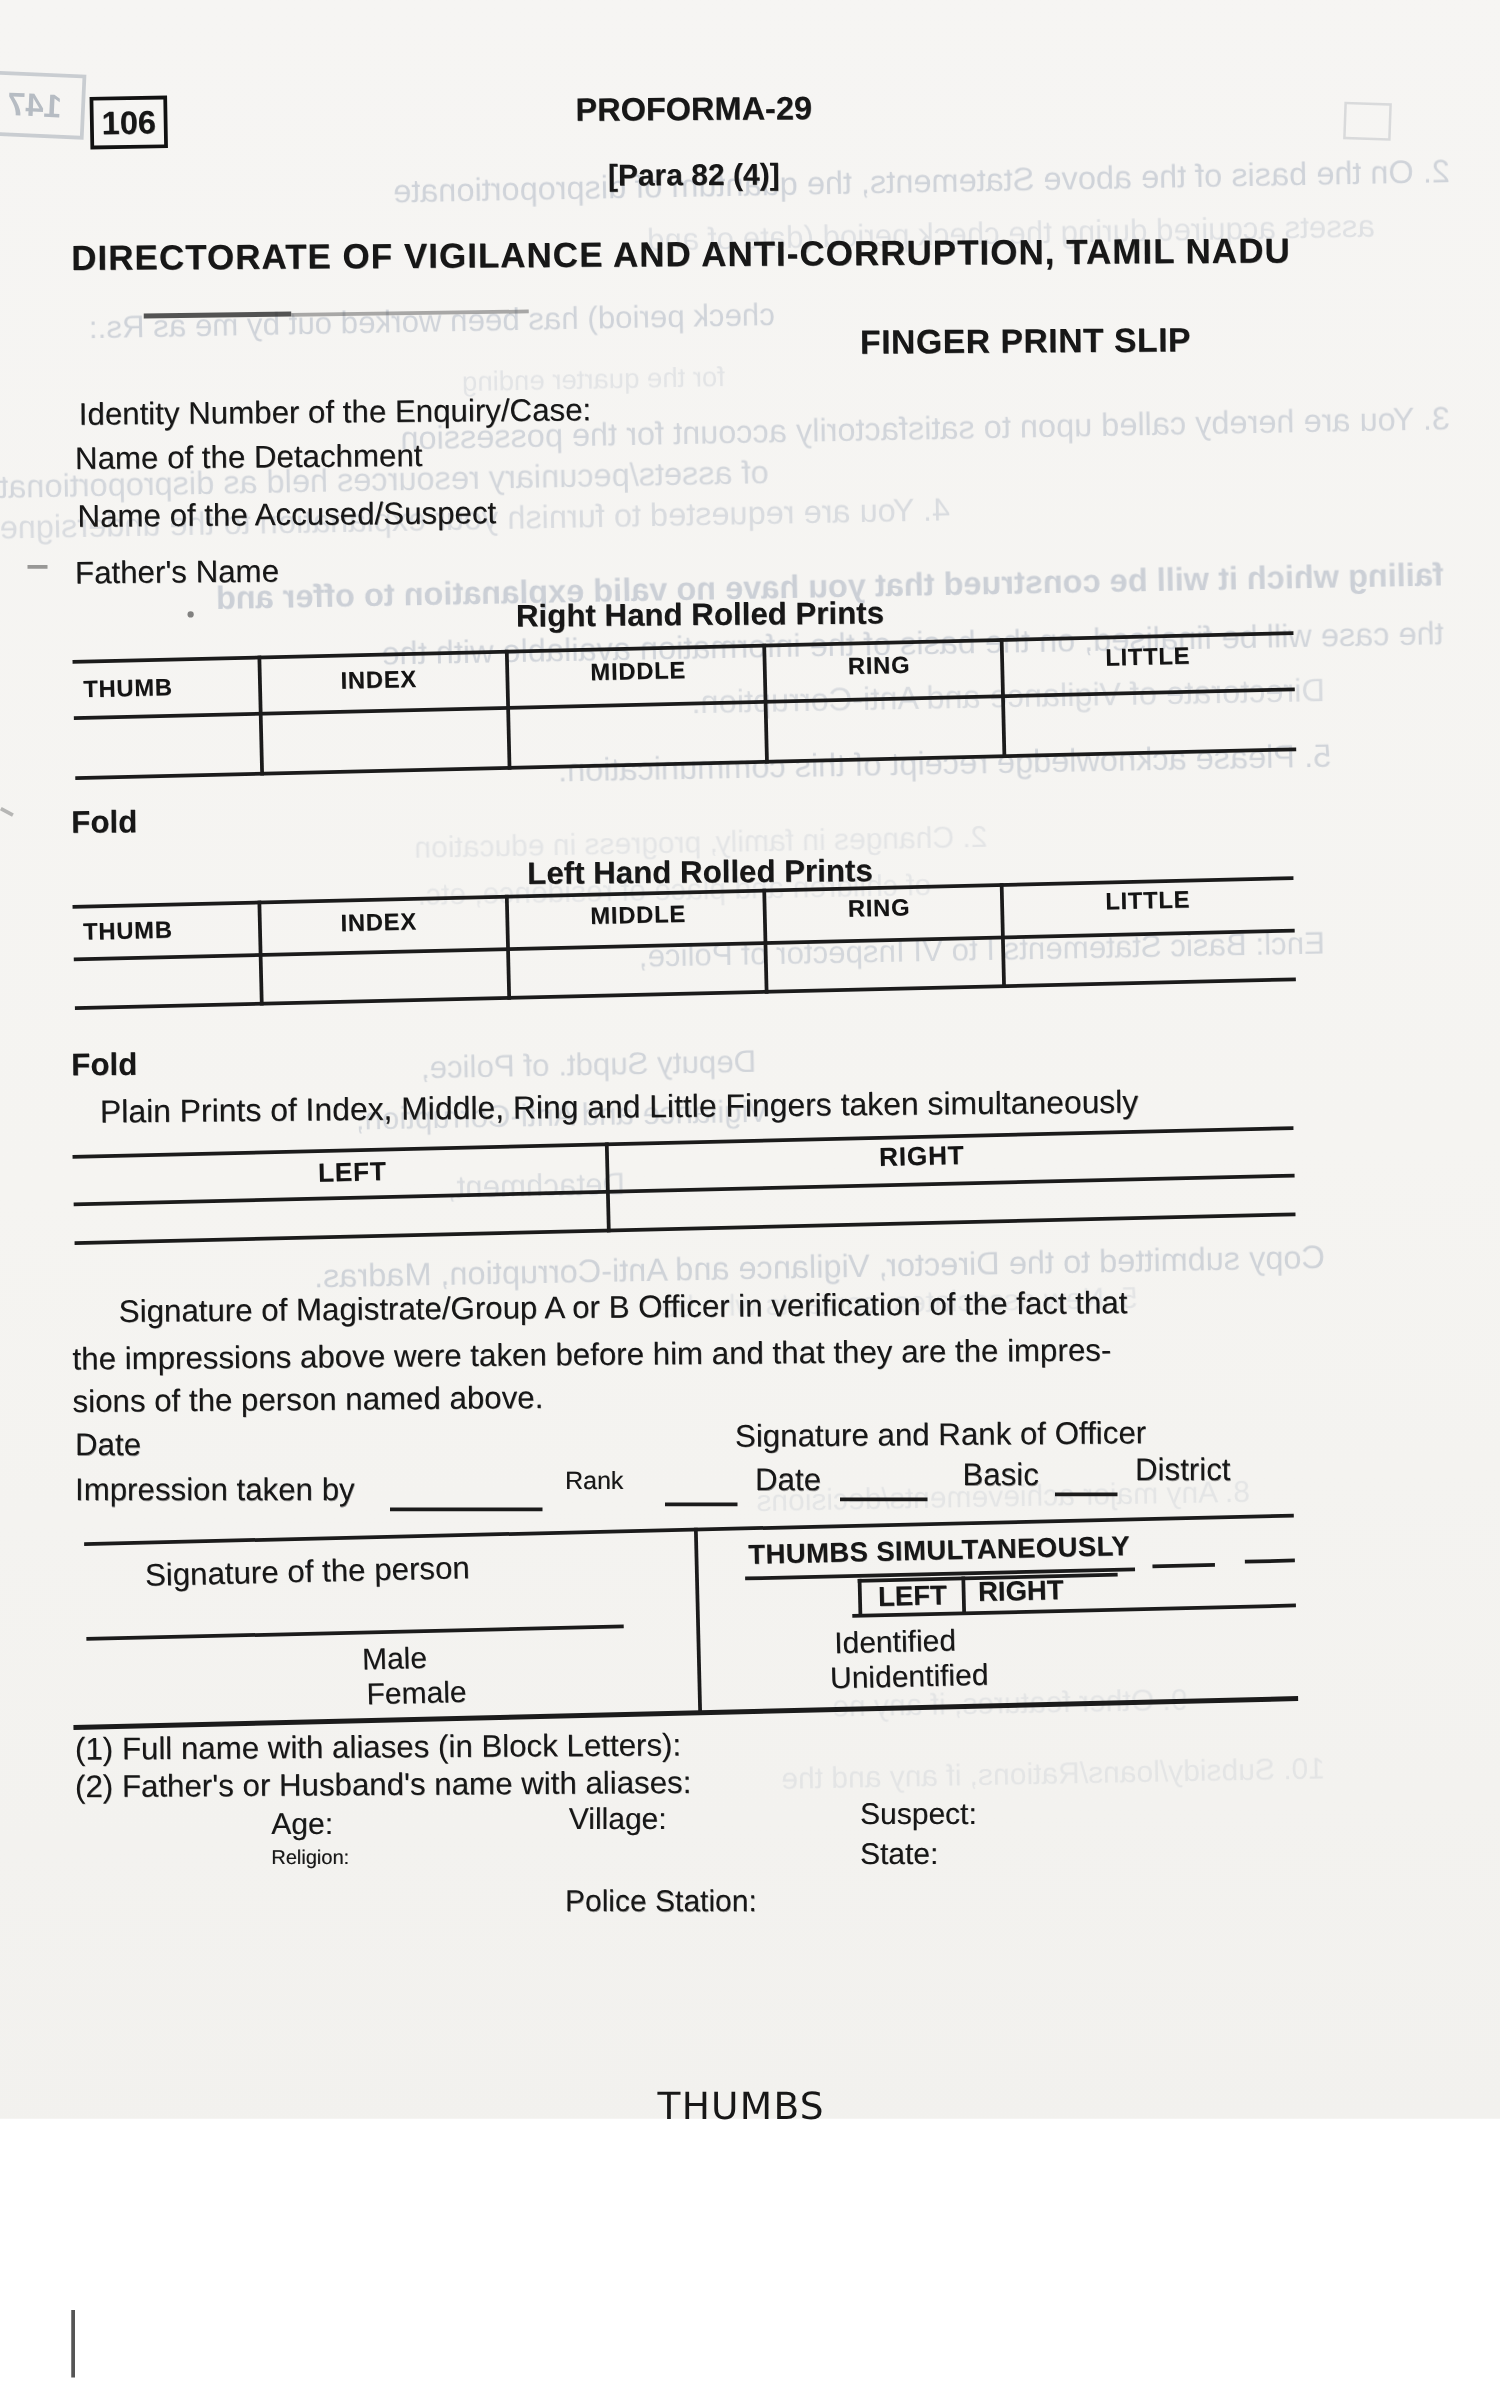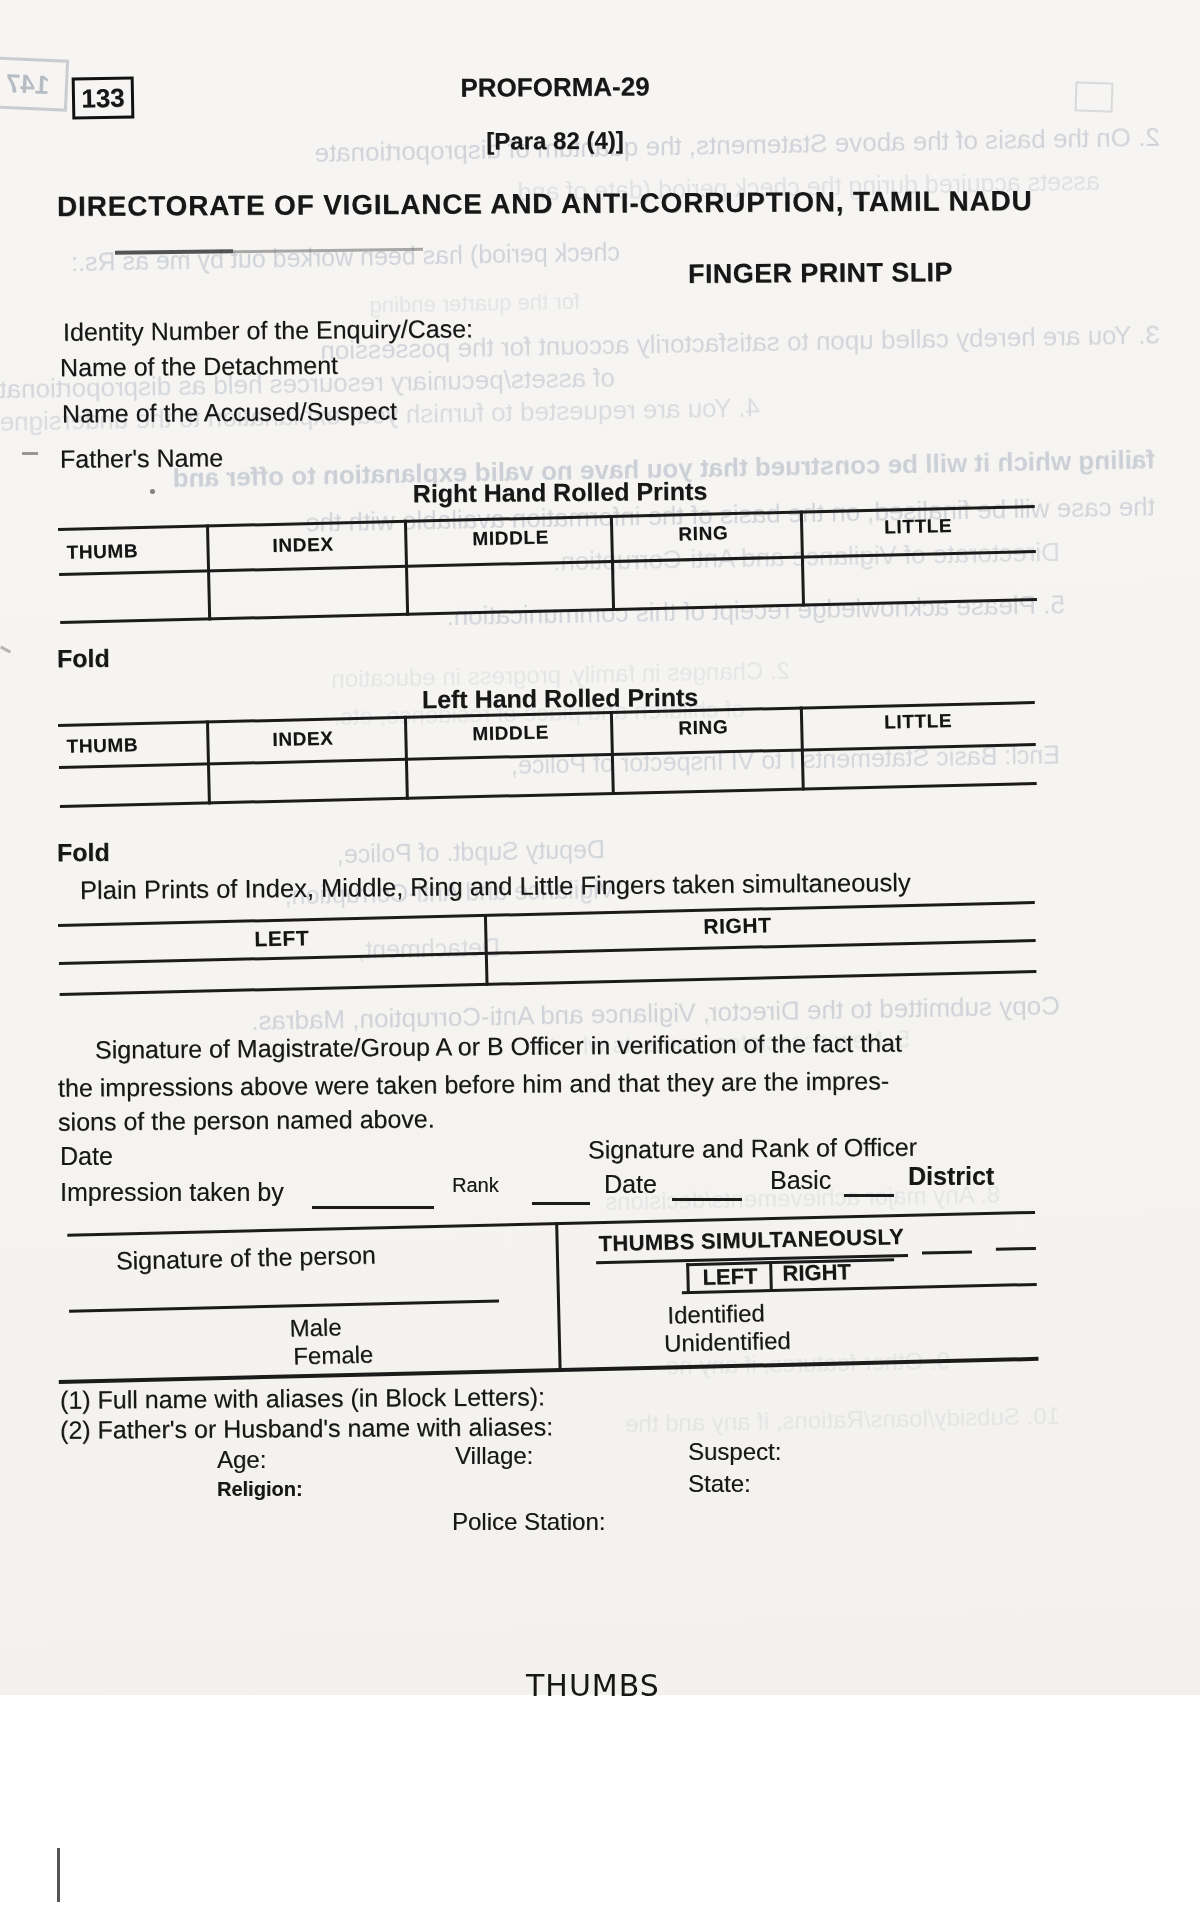--- a/index.html
+++ b/index.html
@@ -59,21 +59,21 @@
     </div>
   <div class="ghostbox2"></div>
   <div class="artifact" style="left:115px;top:250px;width:118px;height:4px;background:#2b2b2b;opacity:.8;transform:rotate(-.8deg)"></div>
   <div class="artifact" style="left:233px;top:249px;width:190px;height:3px;background:#5a5a5a;opacity:.5;transform:rotate(-.8deg)"></div>
   <div class="artifact" style="left:22px;top:452px;width:16px;height:3px;background:#4a4a4a;opacity:.55"></div>
   <div class="artifact" style="left:150px;top:489px;width:5px;height:5px;border-radius:50%;background:#333;opacity:.6"></div>
   <div class="artifact" style="left:0px;top:648px;width:11px;height:3px;background:#777;opacity:.5;transform:rotate(28deg)"></div>
   <div class="artifact" style="left:57px;top:1848px;width:3px;height:54px;background:#2a2a2a;opacity:.8"></div>
 
   <div class="pgbox">
-    <span class="tx" style="position:static;font-size:26px;font-weight:700">133</span>
+    <span class="tx" style="position:static;font-size:26px;font-weight:700">106</span>
   </div>
   <div class="tx" style="left:355px;top:72px;width:400px;text-align:center;font-size:26px;font-weight:700;transform:rotate(-.4deg)">PROFORMA-29</div>
   <div class="tx" style="left:355px;top:127px;width:400px;text-align:center;font-size:24px;font-weight:700;transform:rotate(-.4deg)">[Para 82 (4)]</div>
   <div class="tx" style="left:57px;top:188px;font-size:28px;font-weight:600;letter-spacing:.8px;transform:rotate(-.35deg)">DIRECTORATE OF VIGILANCE AND ANTI-CORRUPTION, TAMIL NADU</div>
   <div class="tx" style="left:688px;top:258px;font-size:27px;font-weight:600;letter-spacing:.4px;transform:rotate(-.4deg)">FINGER PRINT SLIP</div>
 
   <div class="tx" style="left:63px;top:316px;font-size:25px;font-weight:500;transform:rotate(-.5deg)">Identity Number of the Enquiry/Case:</div>
   <div class="tx" style="left:60px;top:352px;font-size:25px;font-weight:500;transform:rotate(-.5deg)">Name of the Detachment</div>
   <div class="tx" style="left:62px;top:398px;font-size:25px;font-weight:500;transform:rotate(-.5deg)">Name of the Accused/Suspect</div>
   <div class="tx" style="left:60px;top:444px;font-size:25px;font-weight:500;transform:rotate(-.5deg)">Father's Name</div>
@@ -129,21 +129,21 @@
   <div class="tx" style="left:588px;top:1134px;font-size:25px;font-weight:500;transform:rotate(-.5deg)">Signature and Rank of Officer</div>
 
   <div class="tx" style="left:60px;top:1178px;font-size:25px;font-weight:500">Impression taken by</div>
   <div class="hl" style="left:312px;top:1206px;width:122px;height:3px"></div>
   <div class="tx" style="left:452px;top:1174px;font-size:20px;font-weight:500">Rank</div>
   <div class="hl" style="left:532px;top:1202px;width:58px;height:3px"></div>
   <div class="tx" style="left:604px;top:1170px;font-size:25px;font-weight:500">Date</div>
   <div class="hl" style="left:672px;top:1198px;width:70px;height:3px"></div>
   <div class="tx" style="left:770px;top:1166px;font-size:25px;font-weight:500">Basic</div>
   <div class="hl" style="left:844px;top:1194px;width:50px;height:3px"></div>
-  <div class="tx" style="left:908px;top:1162px;font-size:25px;font-weight:700">District</div>
+  <div class="tx" style="left:908px;top:1162px;font-size:25px;font-weight:400">District</div>
 
   <div class="tbl" style="left:55px;top:1222px;width:980px;height:168px">
     <div class="hl" style="left:12px;top:12px;width:968px;height:3px"></div>
     <div class="vl" style="left:500px;top:12px;width:3px;height:148px"></div>
     <div class="tx" style="left:60px;top:26px;font-size:25px;font-weight:500">Signature of the person</div>
     <div class="tx" style="left:543px;top:22px;font-size:22px;font-weight:700;letter-spacing:.3px">THUMBS SIMULTANEOUSLY</div>
     <div class="hl" style="left:540px;top:52px;width:312px;height:3px"></div>
     <div class="hl" style="left:866px;top:50px;width:50px;height:3px"></div>
     <div class="hl" style="left:940px;top:48px;width:40px;height:3px"></div>
     <div class="hl" style="left:630px;top:56px;width:208px;height:3px"></div>
@@ -158,18 +158,18 @@
     <div class="tx" style="left:232px;top:98px;font-size:24px;font-weight:500">Male</div>
     <div class="tx" style="left:235px;top:126px;font-size:24px;font-weight:500">Female</div>
     <div class="hl" style="left:0;top:158px;width:980px;height:4px"></div>
   </div>
 
   <div class="tx" style="left:60px;top:1384px;font-size:25px;font-weight:500;transform:rotate(-.4deg)">(1) Full name with aliases (in Block Letters):</div>
   <div class="tx" style="left:60px;top:1414px;font-size:25px;font-weight:500;transform:rotate(-.4deg)">(2) Father's or Husband's name with aliases:</div>
   <div class="tx" style="left:217px;top:1446px;font-size:24px;font-weight:500">Age:</div>
   <div class="tx" style="left:455px;top:1442px;font-size:24px;font-weight:500">Village:</div>
   <div class="tx" style="left:688px;top:1438px;font-size:24px;font-weight:500">Suspect:</div>
-  <div class="tx" style="left:217px;top:1478px;font-size:20px;font-weight:700">Religion:</div>
+  <div class="tx" style="left:217px;top:1478px;font-size:16px;font-weight:400">Religion:</div>
   <div class="tx" style="left:452px;top:1508px;font-size:24px;font-weight:400">Police Station:</div>
   <div class="tx" style="left:688px;top:1470px;font-size:24px;font-weight:500">State:</div>
 
   <div class="tx" style="left:526px;top:1668px;font-size:30px;font-weight:500;letter-spacing:1px;font-family:'DejaVu Sans',sans-serif;text-shadow:none">THUMBS</div>
 </div>
 
 </body></html>

